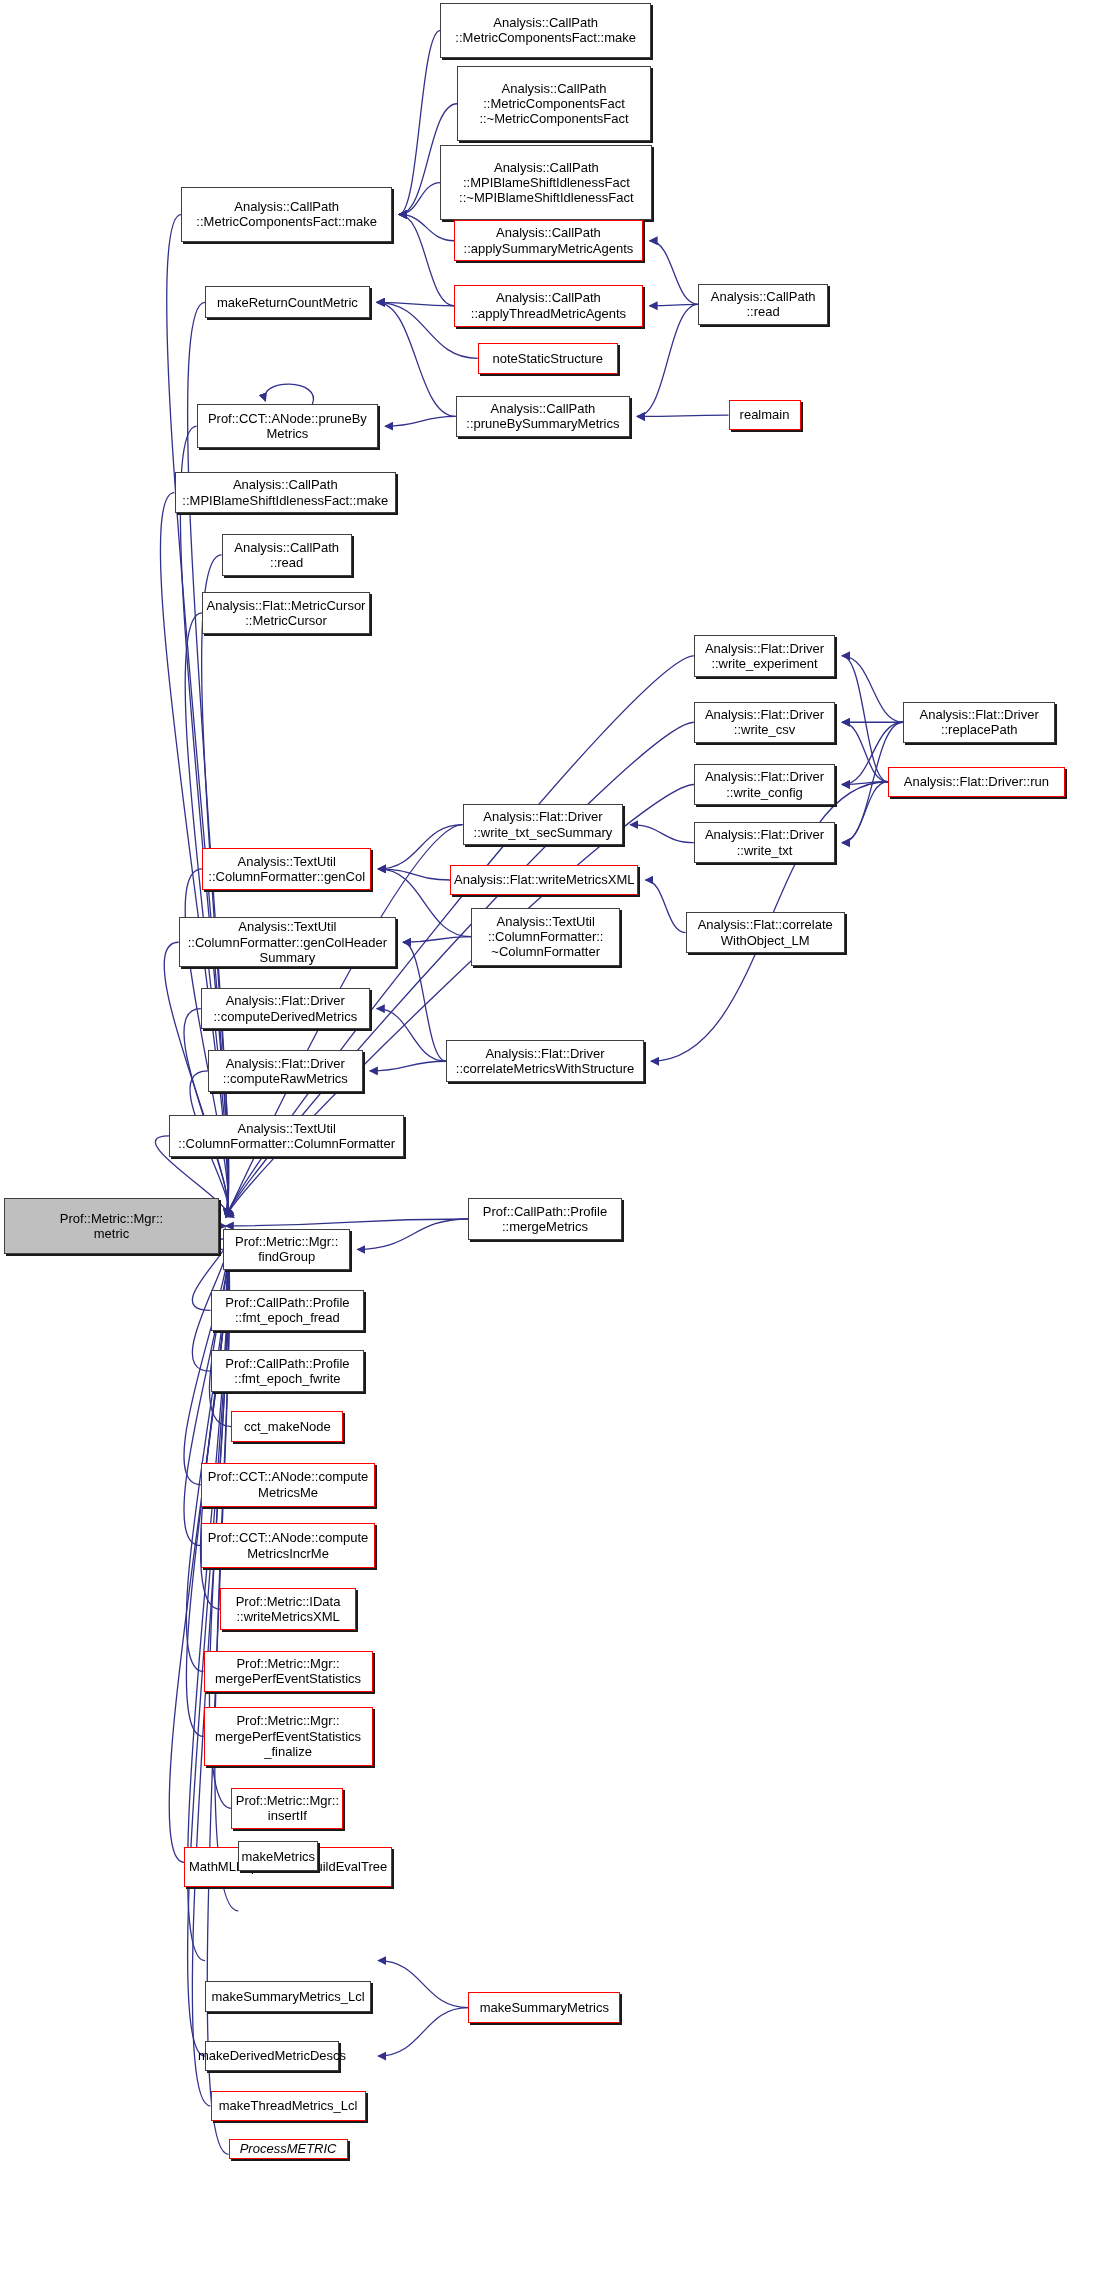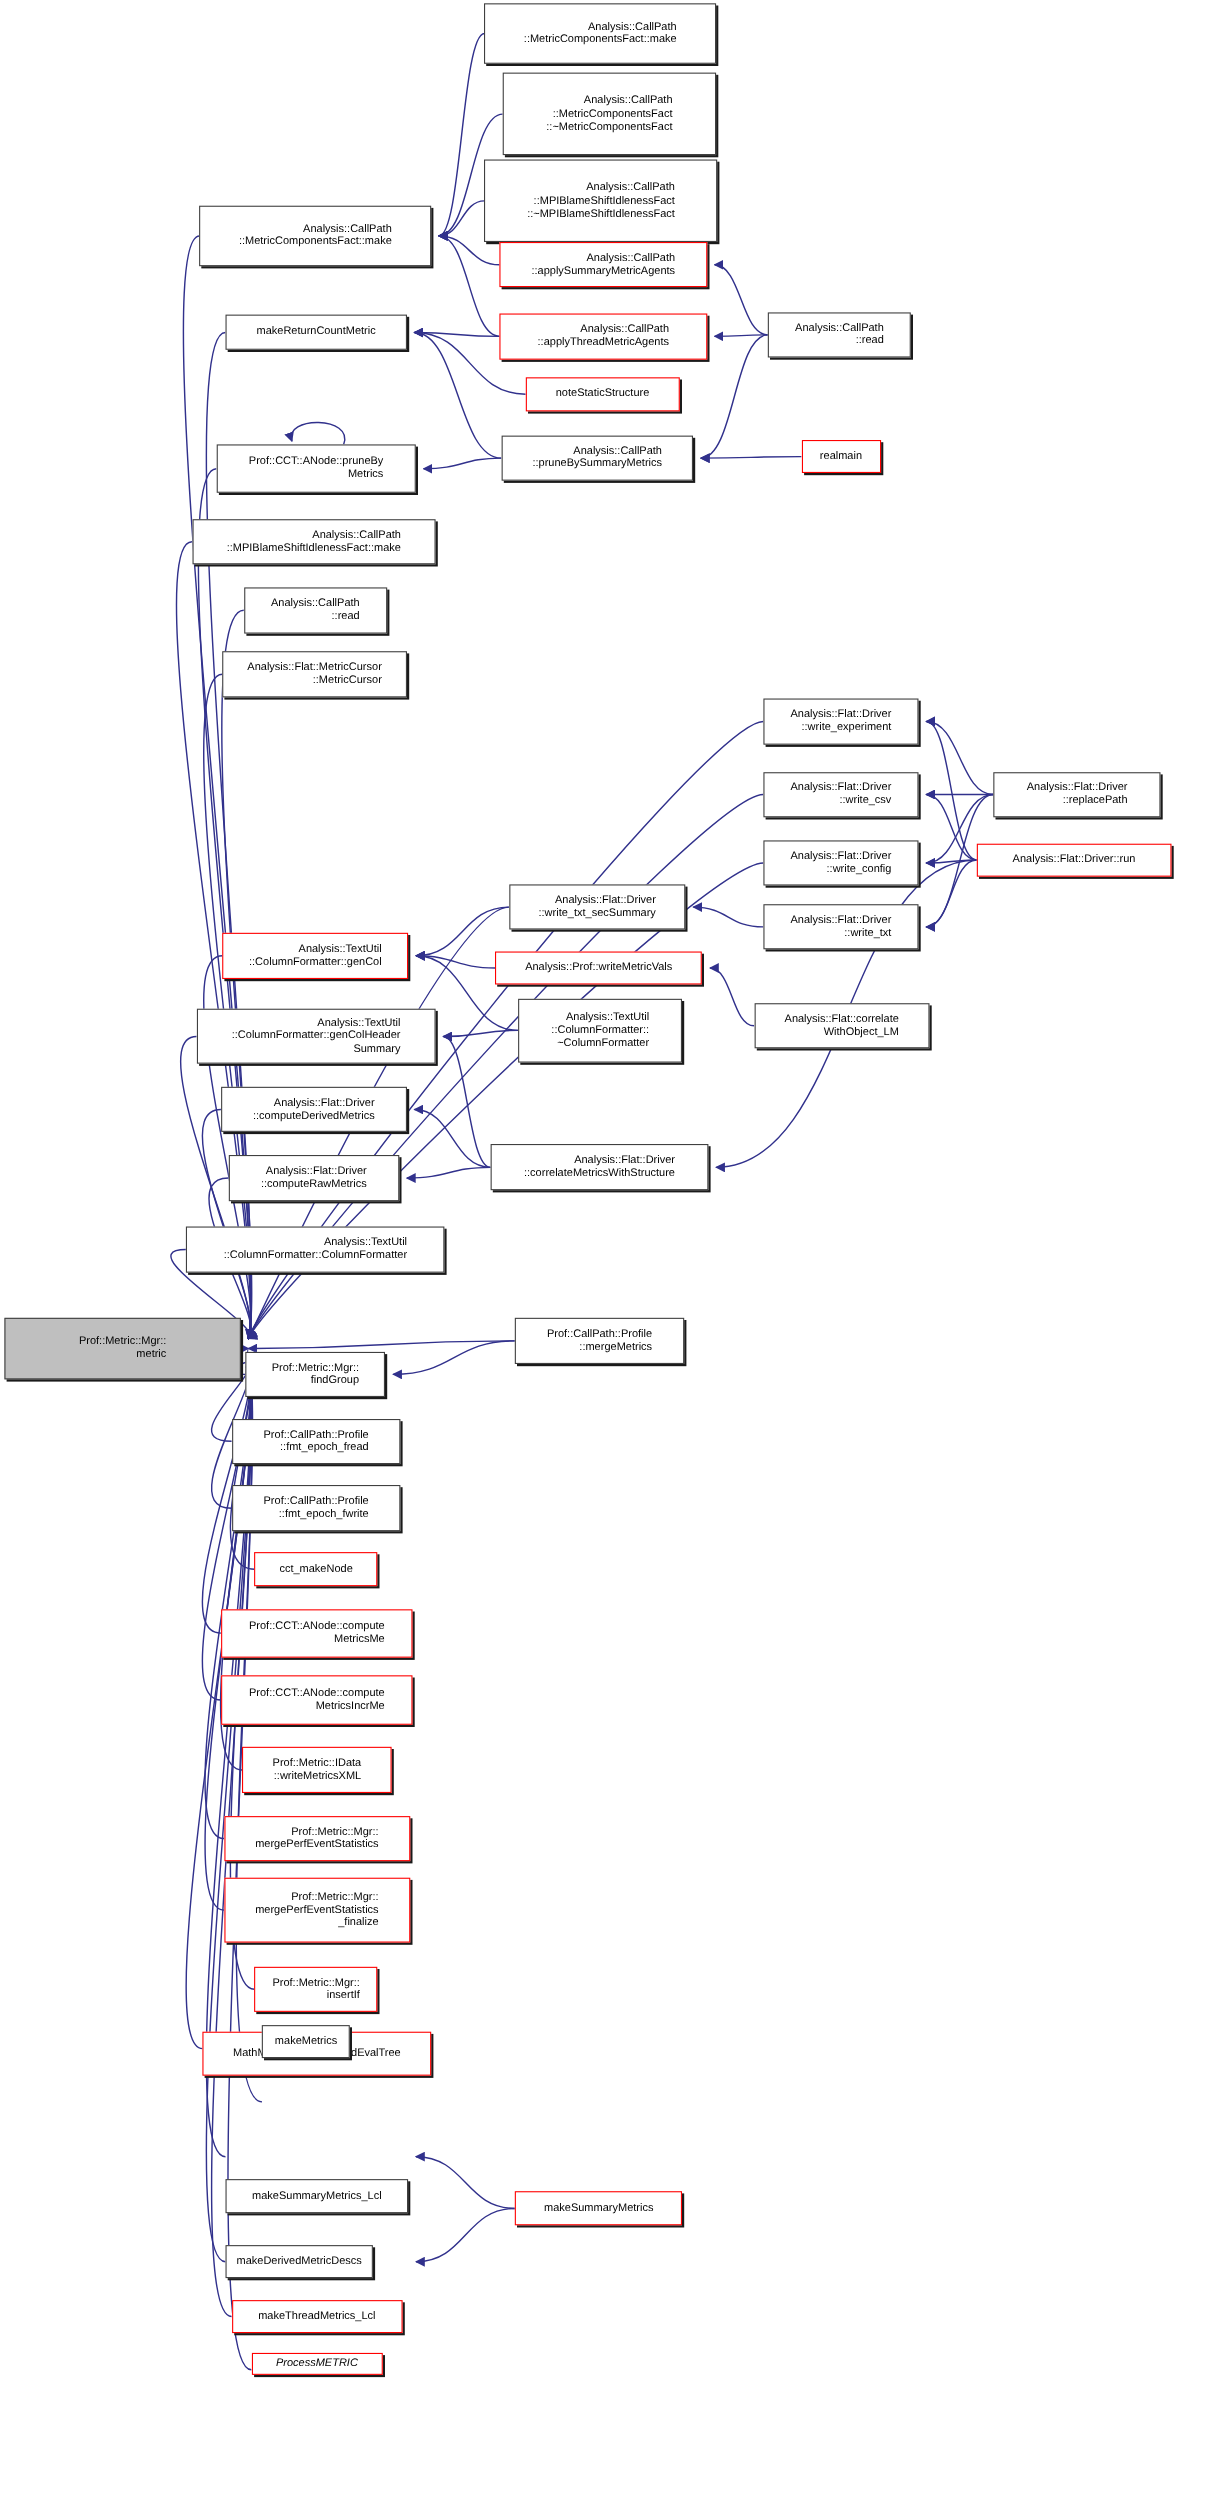--- a/index.html
+++ b/index.html
@@ -1,21 +1,21 @@
 <!DOCTYPE html>
 <html><head>
 <meta charset="utf-8">
 <style>
   html,body{margin:0;padding:0;background:#ffffff;}
   body{font-family:"Liberation Sans","DejaVu Sans",sans-serif;}
   #graph-root{position:relative;width:1108px;height:2283px;background:#fff;overflow:hidden;}
   svg.edges{position:absolute;left:0;top:0;width:1108px;height:2283px;}
   .node{position:absolute;box-sizing:border-box;display:flex;align-items:center;
-        justify-content:center;text-align:right;background:#ffffff;
-        font-size:10px;line-height:1.18;color:#000000;white-space:pre-line;
+        justify-content:center;text-align:center;background:#ffffff;
+        font-size:13px;line-height:1.18;color:#000000;white-space:pre-line;
         padding:1px 2px;}
   .node.black{border:1px solid #404040;}
   .node.red{border:1px solid #ff0000;}
   .node.root{border:1px solid #404040;background:#bfbfbf;}
   .node.shadow{box-shadow:2px 2px 0 0 #1a1a1a;}
 </style>
 </head>
 <body>
 
 <div id="graph-root">
@@ -136,21 +136,21 @@
 ::replacePath</div>
       <div class="node black shadow" style="left: 693.885px; top: 763.767px; width: 141.27px; height: 41.5091px;">Analysis::Flat::Driver
 ::write_config</div>
       <div class="node red shadow" style="left: 887.785px; top: 766.535px; width: 177.28px; height: 30.44px;">Analysis::Flat::Driver::run</div>
       <div class="node black shadow" style="left: 462.59px; top: 803.893px; width: 160.66px; height: 41.5091px;">Analysis::Flat::Driver
 ::write_txt_secSummary</div>
       <div class="node black shadow" style="left: 693.885px; top: 821.88px; width: 141.27px; height: 41.5091px;">Analysis::Flat::Driver
 ::write_txt</div>
       <div class="node red shadow" style="left: 202.21px; top: 848.169px; width: 168.97px; height: 41.5091px;">Analysis::TextUtil
 ::ColumnFormatter::genCol</div>
-      <div class="node red shadow" style="left: 450.125px; top: 864.773px; width: 188.36px; height: 30.44px;">Analysis::Prof::writeMetricVals</div>
+      <div class="node red shadow" style="left: 450.125px; top: 864.773px; width: 188.36px; height: 30.44px;">Analysis::Flat::writeMetricsXML</div>
       <div class="node black shadow" style="left: 685.575px; top: 911.816px; width: 159.275px; height: 41.5091px;">Analysis::Flat::correlate
 WithObject_LM</div>
       <div class="node black shadow" style="left: 178.665px; top: 917.351px; width: 217.445px; height: 49.8109px;">Analysis::TextUtil
 ::ColumnFormatter::genColHeader
 Summary</div>
       <div class="node black shadow" style="left: 470.9px; top: 907.665px; width: 149.58px; height: 58.1127px;">Analysis::TextUtil
 ::ColumnFormatter::
 ~ColumnFormatter</div>
       <div class="node black shadow" style="left: 200.825px; top: 987.916px; width: 168.97px; height: 41.5091px;">Analysis::Flat::Driver
 ::computeDerivedMetrics</div>

